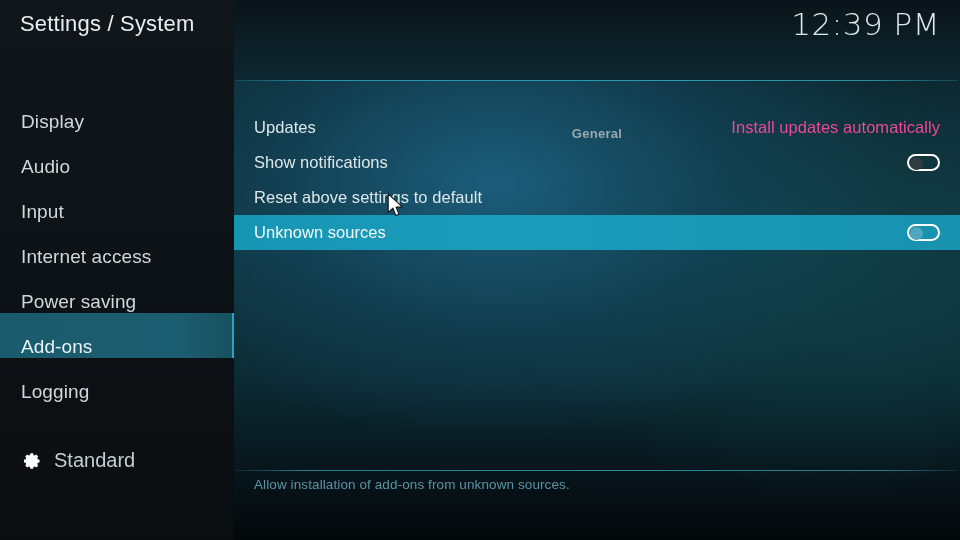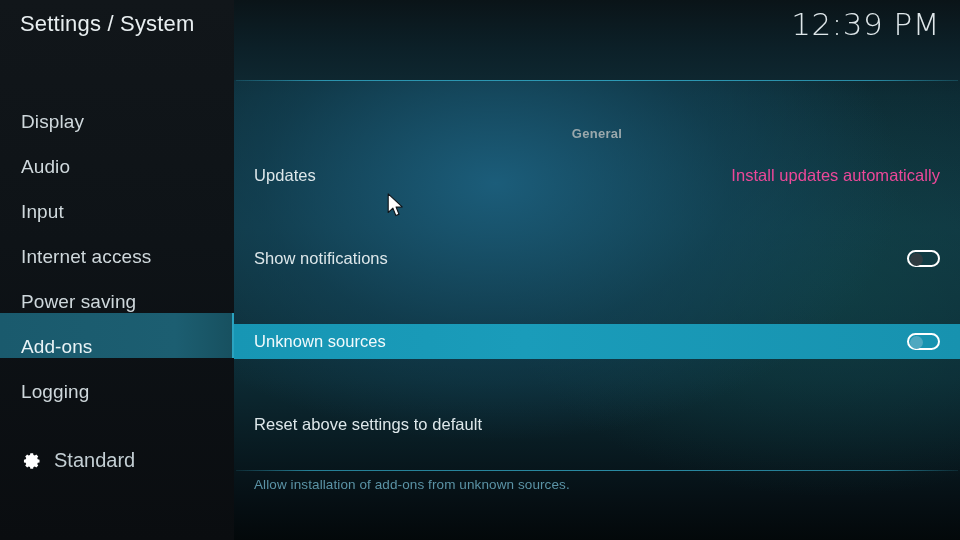--- a/index.html
+++ b/index.html
@@ -146,21 +146,20 @@
     width:726px;
     z-index:4;
   }
   .setting-row {
     position:relative;
     height:35px;
     display:flex;
     align-items:center;
     justify-content:space-between;
     padding:0 20px 0 20px;
-    margin-top:48px;
   }
   .setting-row.selected {
     background:linear-gradient(90deg,#1796b4 0%, #1a9cba 40%, #1792af 100%);
   }
   .setting-label {
     font-size:16.5px;
     color:#dde7ea;
     font-weight:400;
     white-space:nowrap;
     letter-spacing:0.05px;
@@ -238,29 +237,29 @@
       <span class="setting-value">Install updates automatically</span>
     </div>
 
     <div class="setting-row">
       <span class="setting-label">Show notifications</span>
       <span class="toggle">
         <span class="knob"></span>
       </span>
     </div>
 
+    <div class="setting-row">
+      <span class="setting-label">Reset above settings to default</span>
+    </div>
+
     <div class="setting-row selected">
       <span class="setting-label">Unknown sources</span>
       <span class="toggle">
         <span class="knob"></span>
       </span>
-    </div>
-
-    <div class="setting-row">
-      <span class="setting-label">Reset above settings to default</span>
     </div>
 
   </div>
 
   <div class="description">Allow installation of add-ons from unknown sources.</div>
 
   <div class="sidebar">
     <div class="sidebar-title">Settings / System</div>
 
     <div class="nav">

